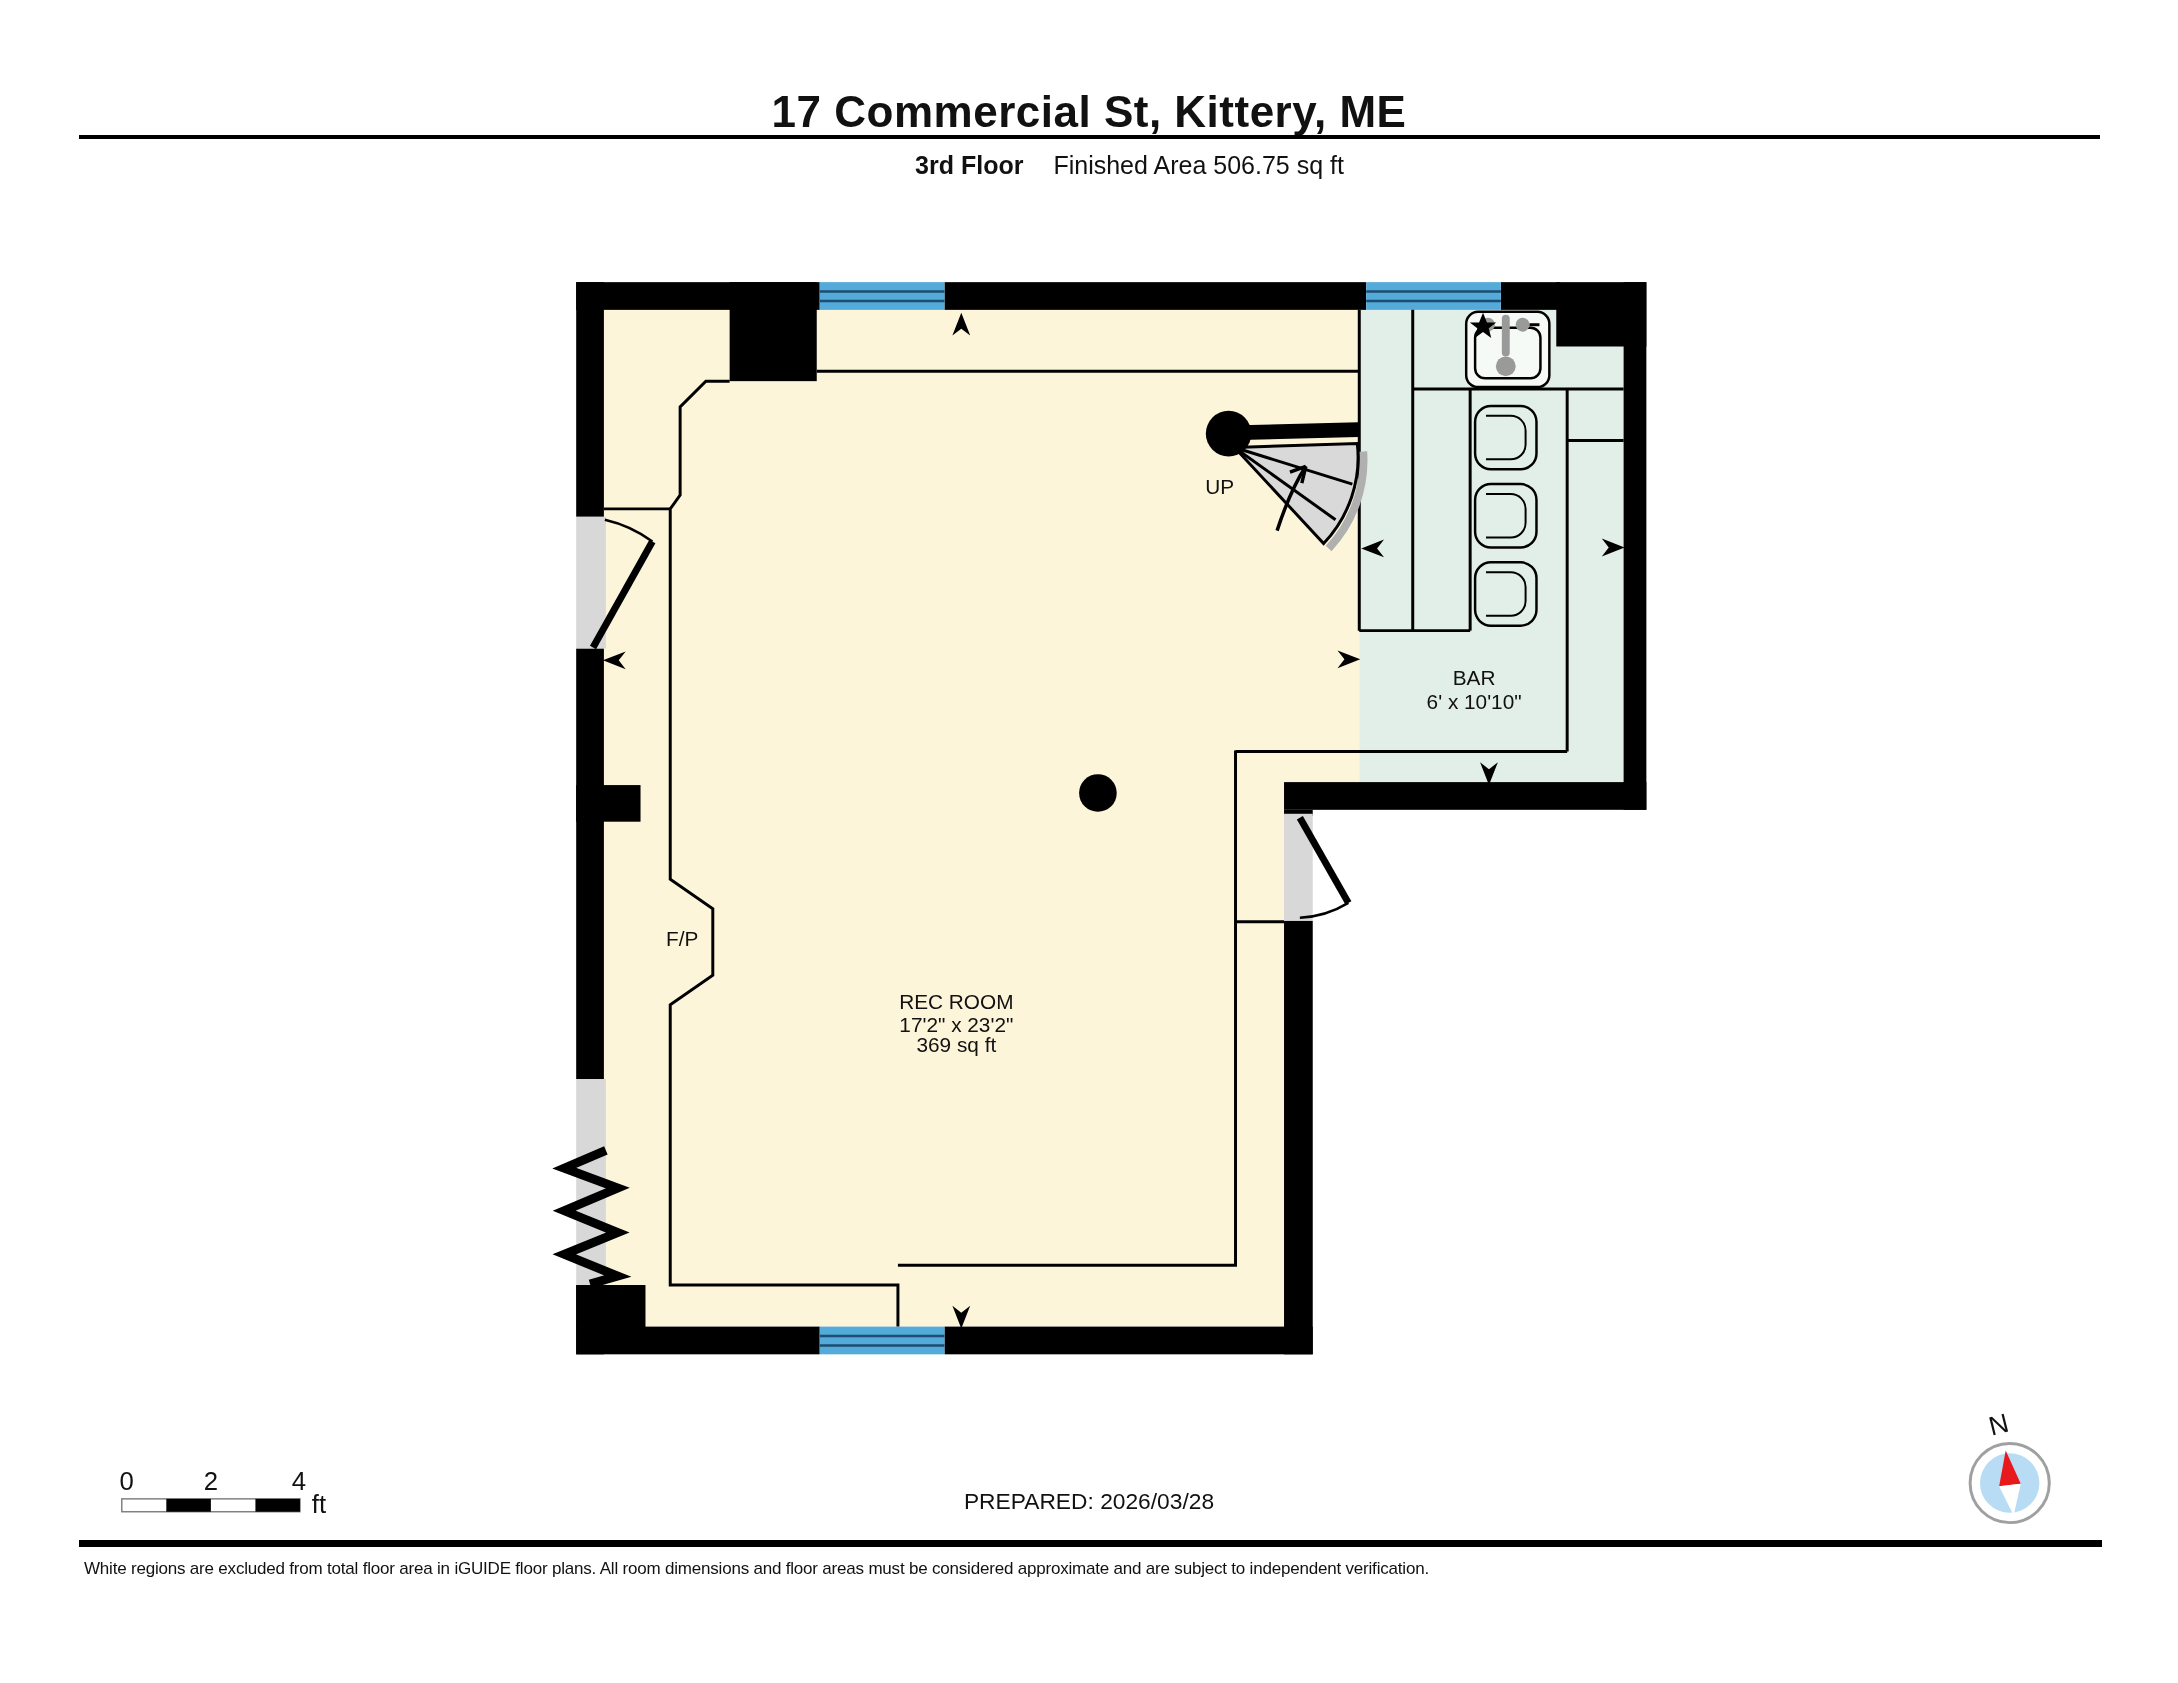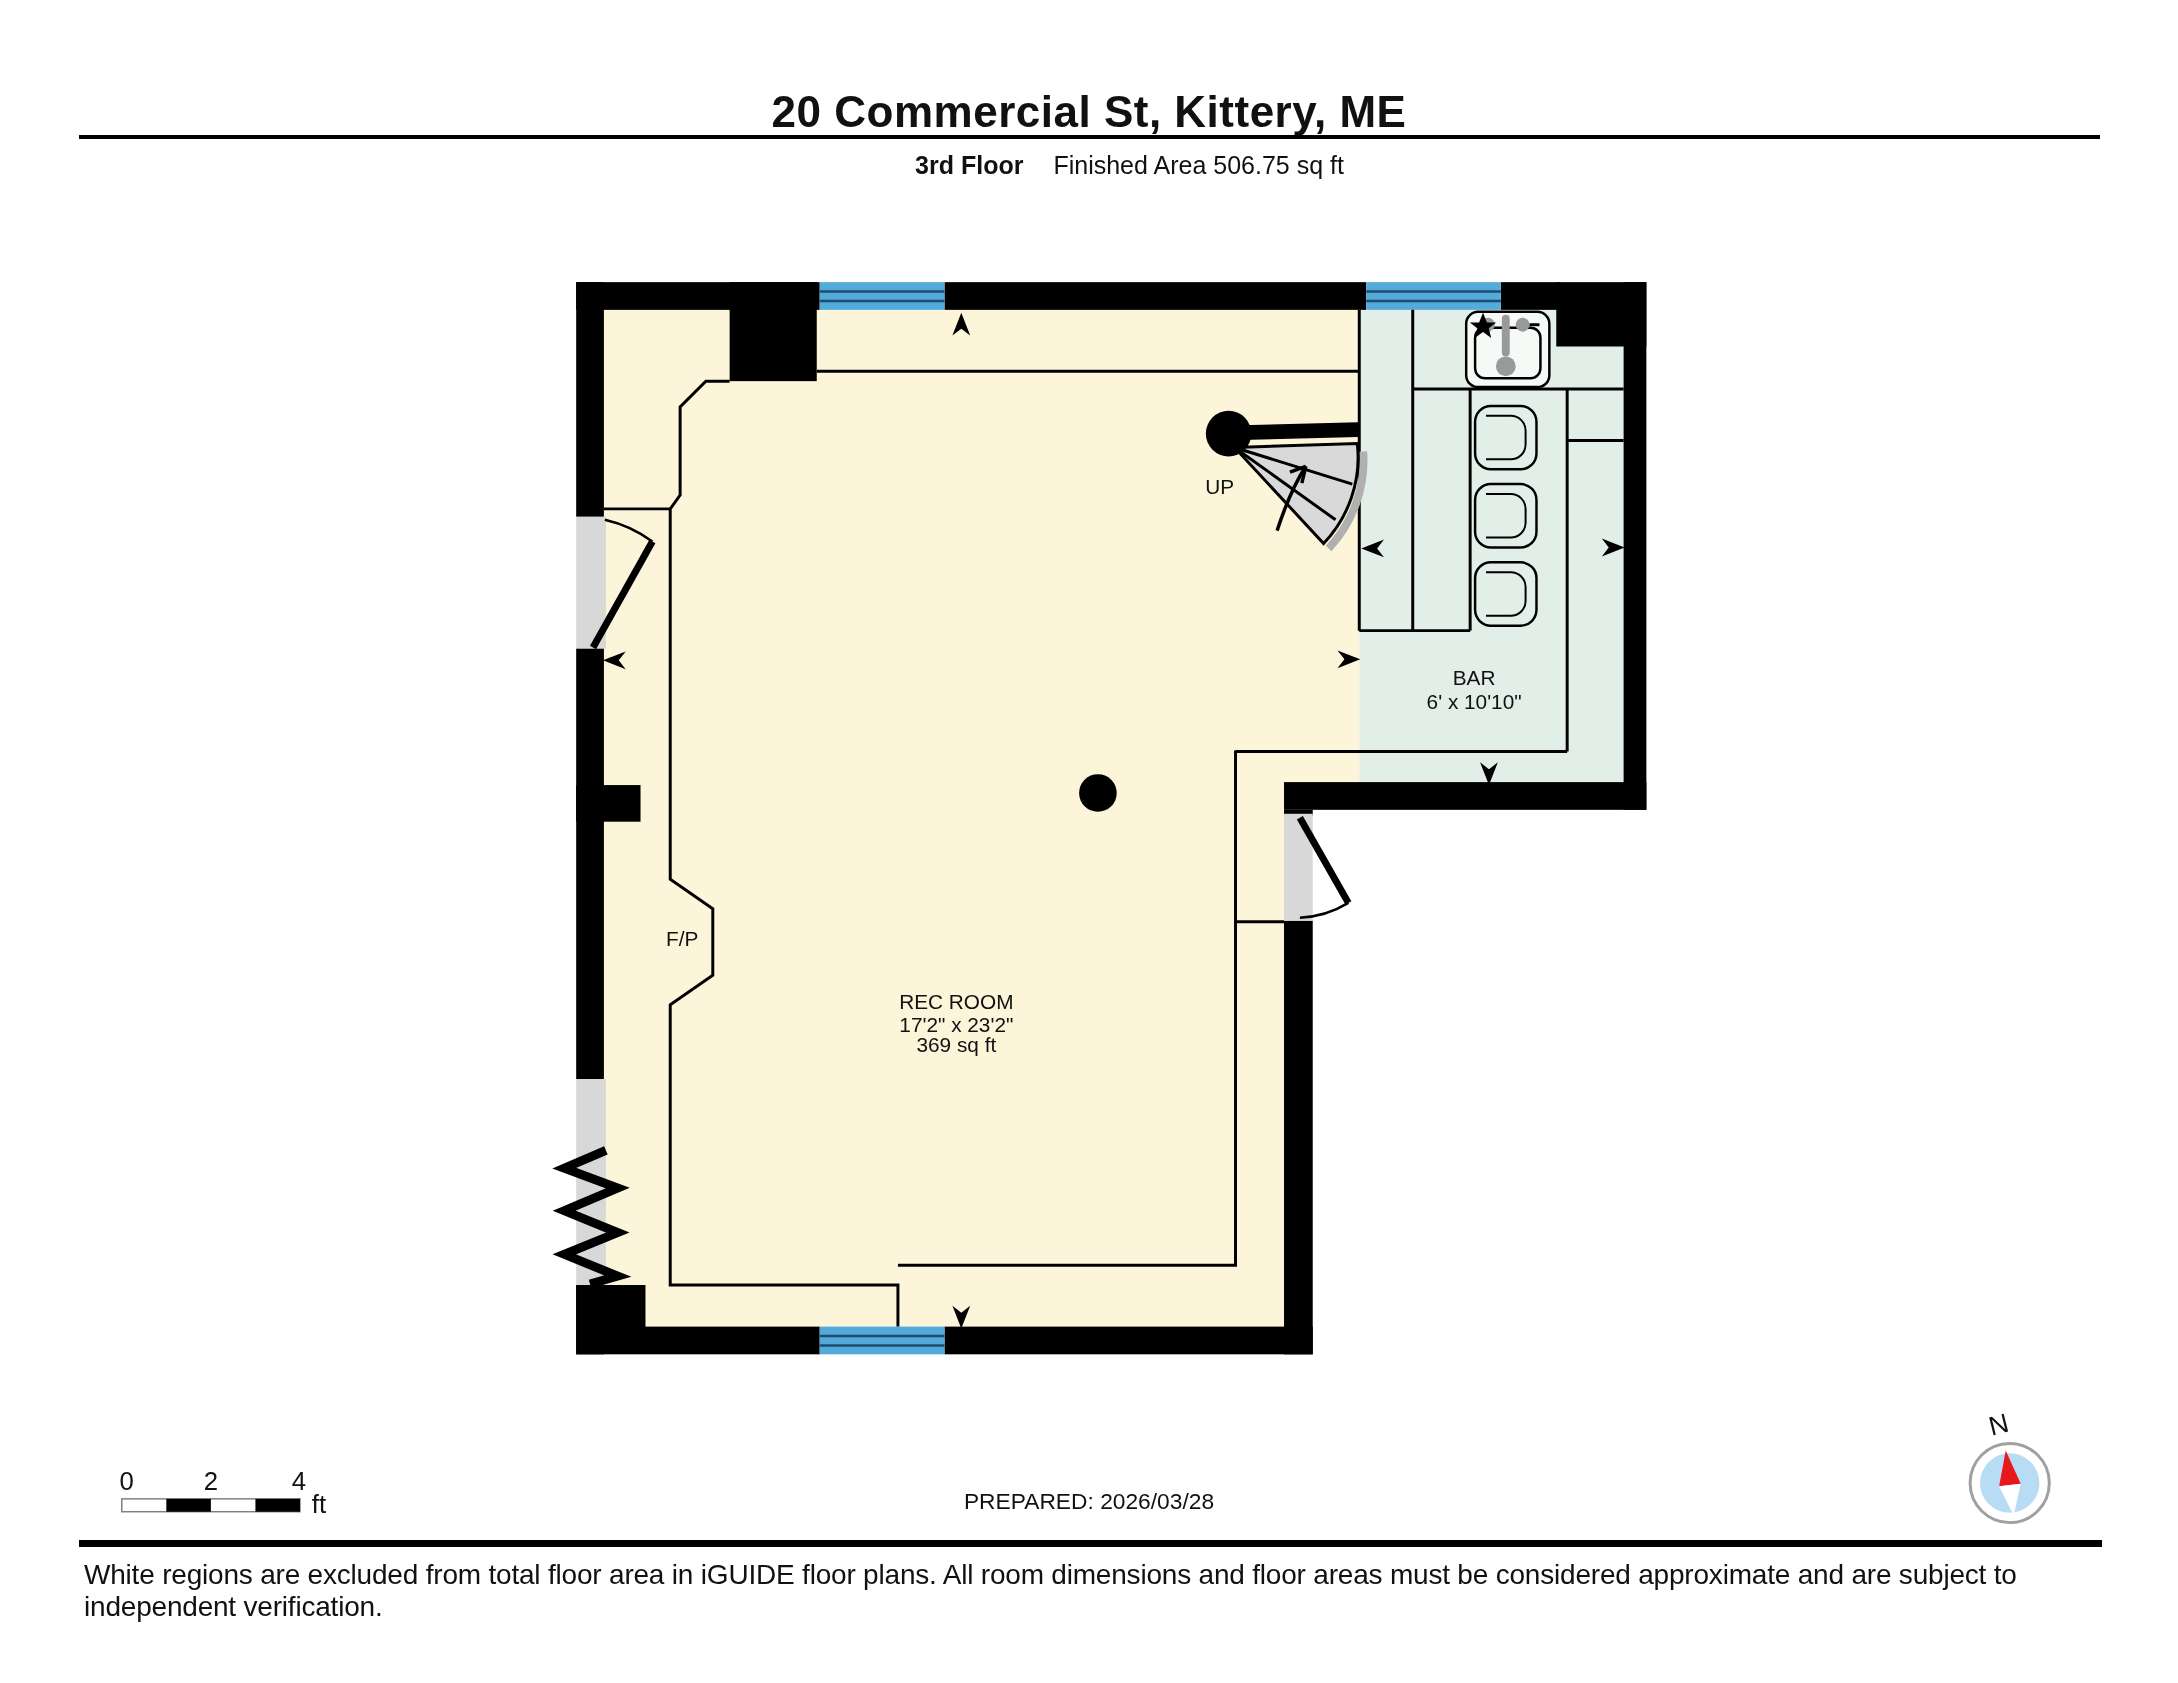--- a/index.html
+++ b/index.html
@@ -3,27 +3,27 @@
 <meta charset="utf-8">
 <style>
   html,body{margin:0;padding:0;background:#ffffff;}
   body{width:2178px;height:1683px;position:relative;font-family:"Liberation Sans",sans-serif;color:#111;overflow:hidden;}
   .abs{position:absolute;}
   .title{top:87px;left:0;width:2178px;text-align:center;font-size:44px;font-weight:bold;letter-spacing:0.5px;}
   .rule1{top:135px;left:79px;width:2021px;height:4px;background:#000;}
   .subtitle{top:151px;left:0;width:2178px;text-align:center;padding-left:81px;box-sizing:border-box;font-size:25px;}
   .subtitle .floor{font-weight:bold;margin-right:30px;}
   .rule2{top:1540px;left:79px;width:2023px;height:7px;background:#000;}
-  .disclaimer{top:1559px;left:84px;width:2039px;font-size:28px;letter-spacing:-0.2px;}
+  .disclaimer{top:1559px;left:84px;width:2039px;font-size:17px;letter-spacing:-0.2px;}
   svg text{font-family:"Liberation Sans",sans-serif;fill:#111;}
 </style>
 </head>
 <body>
 
-<div class="abs title">20 Commercial St, Kittery, ME</div>
+<div class="abs title">17 Commercial St, Kittery, ME</div>
 <div class="abs rule1"></div>
 <div class="abs subtitle">
   <span class="floor">3rd Floor</span><span>Finished Area 506.75 sq ft</span>
 </div>
 
 <svg class="abs" style="top:0;left:0;" width="2178" height="1683" viewBox="0 0 2200 1700">
 
   <polygon points="610,313 1373,313 1373,790 1297,790 1297,1340 610,1340" style="fill:var(--floor-fill)"></polygon>
   <rect x="1373" y="313" width="267" height="477" style="fill:var(--bar-fill)"></rect>
 

